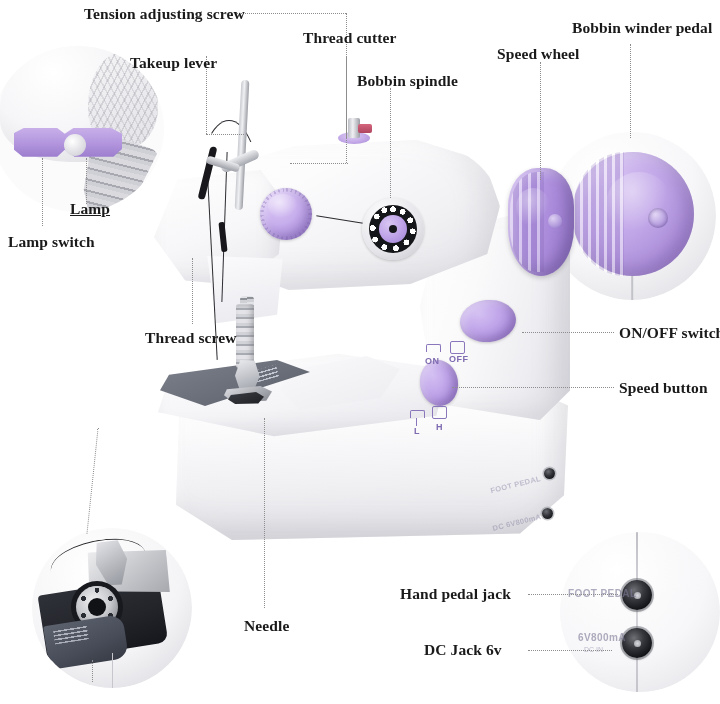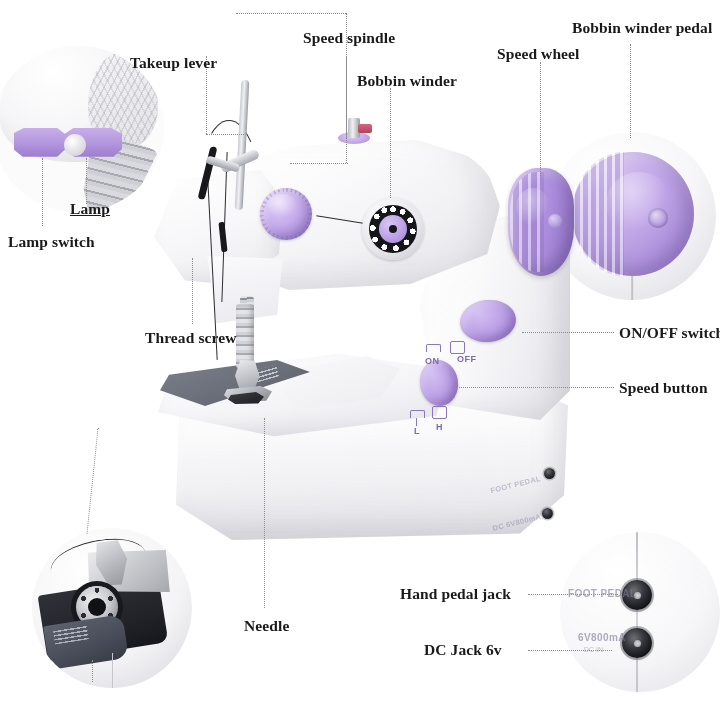--- a/index.html
+++ b/index.html
@@ -377,21 +377,21 @@
     <div class="m-presser"></div>
     <div class="m-footMetal"></div>
     <div class="m-footDark"></div>
 
     <div class="m-onoff"></div>
     <div class="m-speed"></div>
 
     <div class="m-symIconA" style="left:306px;top:284px;"></div>
     <div class="m-symIconB" style="left:330px;top:281px;"></div>
     <div class="m-sym" style="left:305px;top:296px;">ON</div>
-    <div class="m-sym" style="left:329px;top:294px;margin-left:8px;">OFF</div>
+    <div class="m-sym" style="left:329px;top:294px;">OFF</div>
 
     <div class="m-symIconA" style="left:290px;top:350px;"></div>
     <div class="m-symArrow" style="left:296px;top:358px;"></div>
     <div class="m-symIconB" style="left:312px;top:346px;"></div>
     <div class="m-sym" style="left:294px;top:366px;">L</div>
     <div class="m-sym" style="left:316px;top:362px;">H</div>
 
     <div class="m-sideText" style="left:370px;top:420px;">FOOT PEDAL</div>
     <div class="m-sideText" style="left:372px;top:458px;">DC 6V800mA</div>
     <div class="m-sidePort" style="left:424px;top:408px;width:11px;height:11px;"></div>
@@ -425,26 +425,27 @@
 
   <div class="lead v" style="left:264px;top:418px;height:190px;"></div>
 
   <div class="lead v" style="left:92px;top:428px;height:106px;transform:rotate(6deg);"></div>
   <div class="lead v" style="left:92px;top:660px;height:22px;"></div>
 
   <div class="lead h" style="left:528px;top:594px;width:90px;"></div>
 
   <div class="lead h" style="left:528px;top:650px;width:84px;"></div>
 
+  <div class="label" style="left:84px;top:6px;">Tension adjusting screw</div>
 
   <div class="label" style="left:130px;top:55px;">Takeup lever</div>
 
-  <div class="label" style="left:303px;top:30px;">Speed spindle</div>
-
-  <div class="label" style="left:357px;top:73px;">Bobbin winder</div>
+  <div class="label" style="left:303px;top:30px;">Thread cutter</div>
+
+  <div class="label" style="left:357px;top:73px;">Bobbin spindle</div>
 
   <div class="label" style="left:497px;top:46px;">Speed wheel</div>
 
   <div class="label" style="left:572px;top:20px;">Bobbin winder pedal</div>
 
   <div class="label" style="left:70px;top:201px;text-decoration:underline;">Lamp</div>
 
   <div class="label" style="left:8px;top:234px;">Lamp switch</div>
 
   <div class="label" style="left:145px;top:330px;">Thread screw</div>

